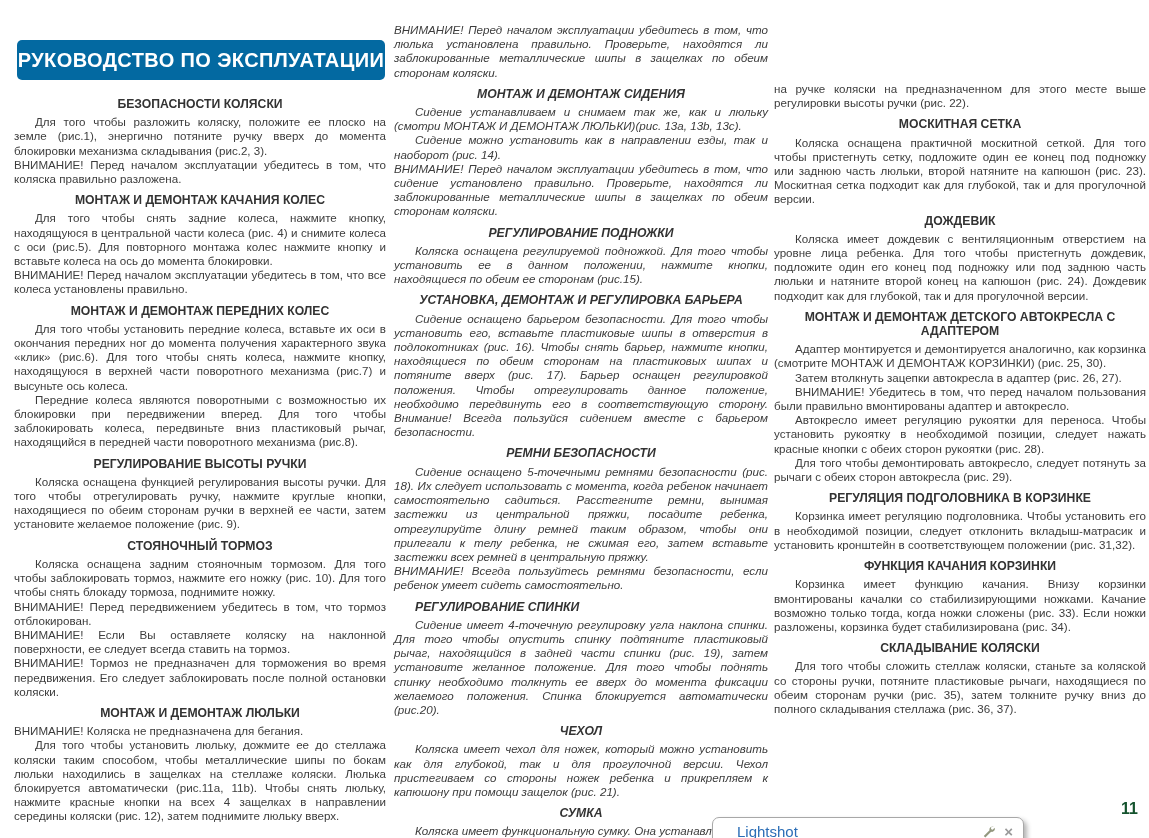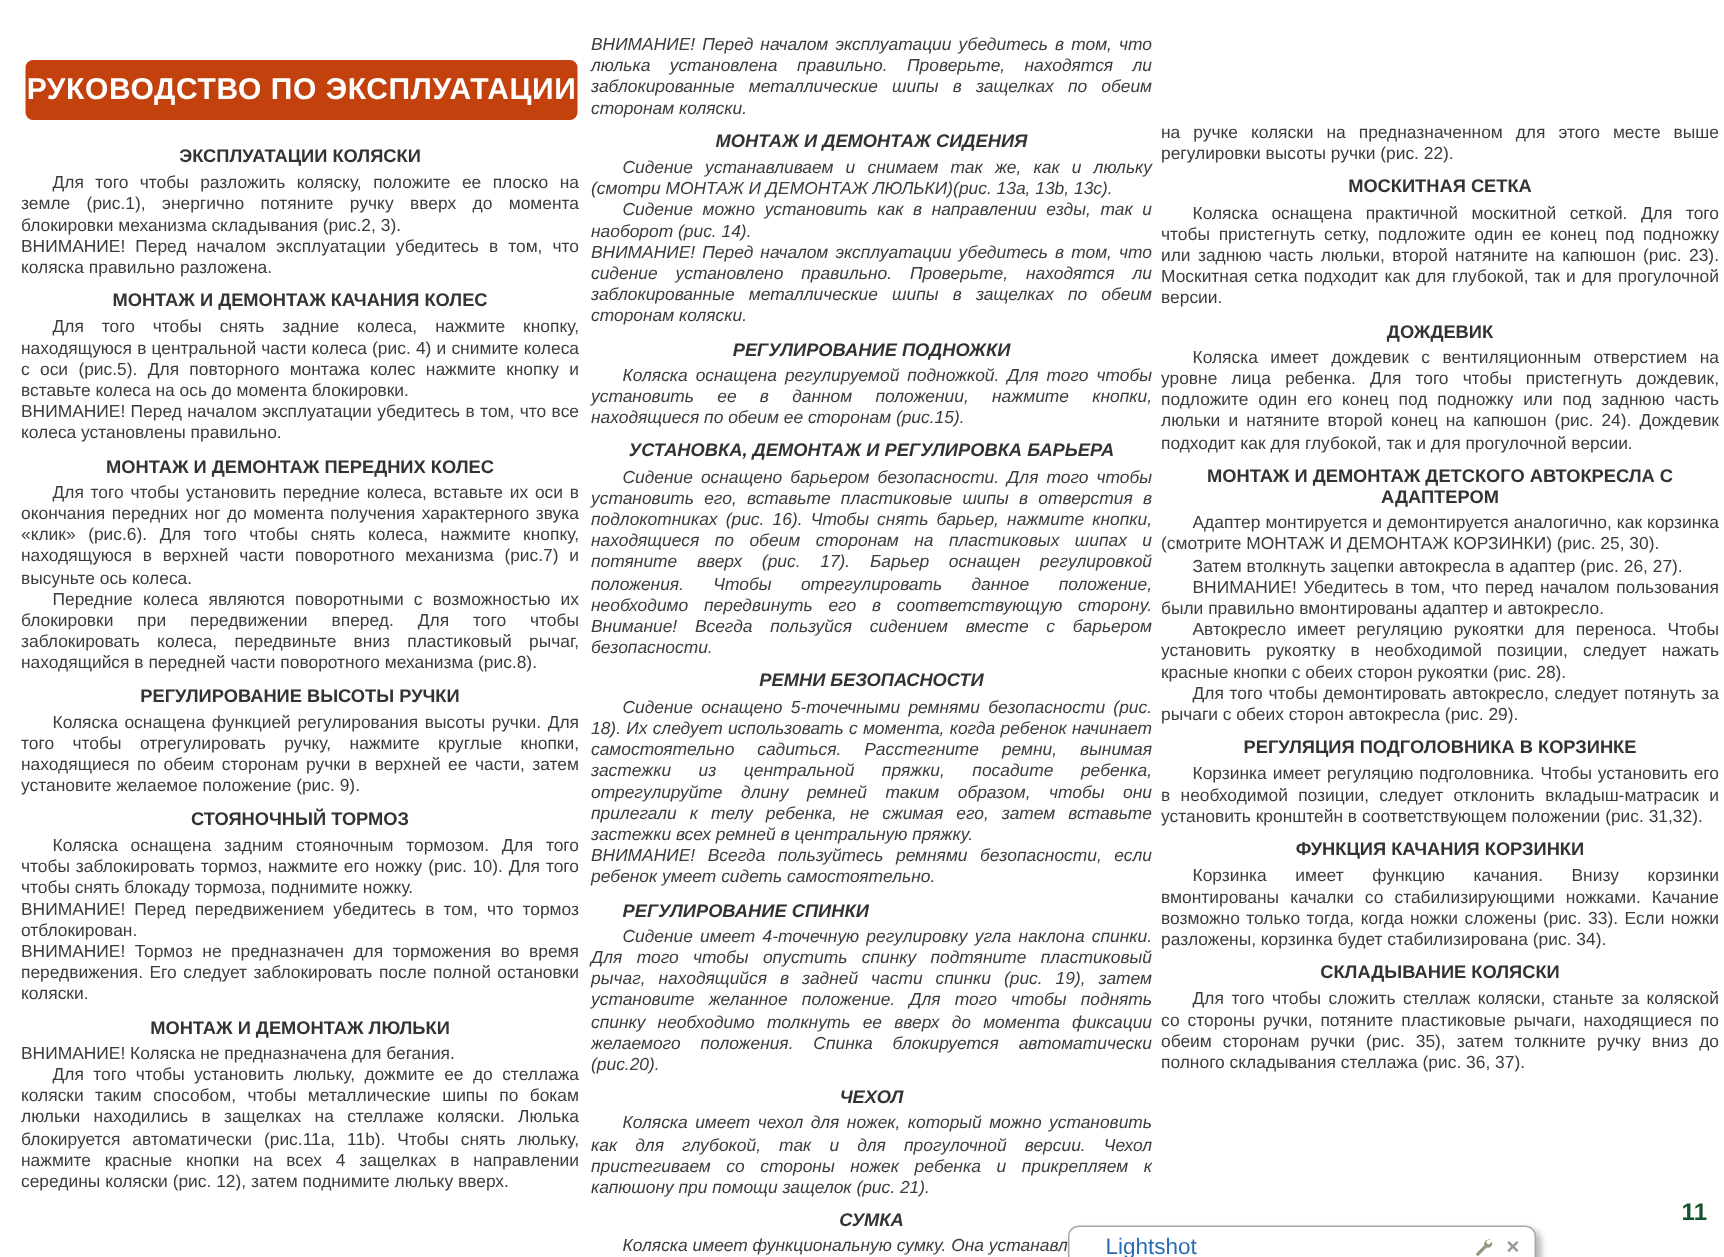--- a/index.html
+++ b/index.html
@@ -40,39 +40,40 @@
   .ls-title { color:#2a6db6; font-size:15px; }
   .ls-icons { margin-left:auto; display:flex; gap:9px; align-items:center; padding-top:2px; }
   .ls-close { color:#9a9a9a; font-size:15px; font-weight:bold; line-height:12px; cursor:pointer; }
   .ls-wrench { display:inline-block; line-height:0; cursor:pointer; }
 </style>
 </head>
 <body>
 
 <div class="page">
 
-  <div class="banner" style="background: #c2410c; color: rgb(255, 255, 255);">
+  <div class="banner" style="background: #0369a1; color: rgb(255, 255, 255);">
     <span>РУКОВОДСТВО ПО ЭКСПЛУАТАЦИИ</span>
   </div>
 
   <div class="col col1">
-      <div class="blk heading">ЭКСПЛУАТАЦИИ КОЛЯСКИ</div>
+      <div class="blk heading">БЕЗОПАСНОСТИ КОЛЯСКИ</div>
       <div class="blk para">Для того чтобы разложить коляску, положите ее плоско на земле (рис.1), энергично потяните ручку вверх до момента блокировки механизма складывания (рис.2, 3).</div>
       <div class="blk para-flush">ВНИМАНИЕ! Перед началом эксплуатации убедитесь в том, что коляска правильно разложена.</div>
       <div class="blk heading">МОНТАЖ И ДЕМОНТАЖ КАЧАНИЯ КОЛЕС</div>
       <div class="blk para">Для того чтобы снять задние колеса, нажмите кнопку, находящуюся в центральной части колеса (рис. 4) и снимите колеса с оси (рис.5). Для повторного монтажа колес нажмите кнопку и вставьте колеса на ось до момента блокировки.</div>
       <div class="blk para-flush">ВНИМАНИЕ! Перед началом эксплуатации убедитесь в том, что все колеса установлены правильно.</div>
       <div class="blk heading">МОНТАЖ И ДЕМОНТАЖ ПЕРЕДНИХ КОЛЕС</div>
       <div class="blk para">Для того чтобы установить передние колеса, вставьте их оси в окончания передних ног до момента получения характерного звука «клик» (рис.6). Для того чтобы снять колеса, нажмите кнопку, находящуюся в верхней части поворотного механизма (рис.7) и высуньте ось колеса.</div>
       <div class="blk para">Передние колеса являются поворотными с возможностью их блокировки при передвижении вперед. Для того чтобы заблокировать колеса, передвиньте вниз пластиковый рычаг, находящийся в передней части поворотного механизма (рис.8).</div>
       <div class="blk heading">РЕГУЛИРОВАНИЕ ВЫСОТЫ РУЧКИ</div>
       <div class="blk para">Коляска оснащена функцией регулирования высоты ручки. Для того чтобы отрегулировать ручку, нажмите круглые кнопки, находящиеся по обеим сторонам ручки в верхней ее части, затем установите желаемое положение (рис. 9).</div>
       <div class="blk heading">СТОЯНОЧНЫЙ ТОРМОЗ</div>
       <div class="blk para">Коляска оснащена задним стояночным тормозом. Для того чтобы заблокировать тормоз, нажмите его ножку (рис. 10). Для того чтобы снять блокаду тормоза, поднимите ножку.</div>
       <div class="blk para-flush">ВНИМАНИЕ! Перед передвижением убедитесь в том, что тормоз отблокирован.</div>
+      <div class="blk para-flush">ВНИМАНИЕ! Если Вы оставляете коляску на наклонной поверхности, ее следует всегда ставить на тормоз.</div>
       <div class="blk para-flush">ВНИМАНИЕ! Тормоз не предназначен для торможения во время передвижения. Его следует заблокировать после полной остановки коляски.</div>
       <div class="blk heading">МОНТАЖ И ДЕМОНТАЖ ЛЮЛЬКИ</div>
       <div class="blk para-flush">ВНИМАНИЕ! Коляска не предназначена для бегания.</div>
       <div class="blk para">Для того чтобы установить люльку, дожмите ее до стеллажа коляски таким способом, чтобы металлические шипы по бокам люльки находились в защелках на стеллаже коляски. Люлька блокируется автоматически (рис.11a, 11b). Чтобы снять люльку, нажмите красные кнопки на всех 4 защелках в направлении середины коляски (рис. 12), затем поднимите люльку вверх.</div>
     </div>
   <div class="col col2">
       <div class="blk para-flush">ВНИМАНИЕ! Перед началом эксплуатации убедитесь в том, что люлька установлена правильно. Проверьте, находятся ли заблокированные металлические шипы в защелках по обеим сторонам коляски.</div>
       <div class="blk heading">МОНТАЖ И ДЕМОНТАЖ СИДЕНИЯ</div>
       <div class="blk para">Сидение устанавливаем и снимаем так же, как и люльку (смотри МОНТАЖ И ДЕМОНТАЖ ЛЮЛЬКИ)(рис. 13a, 13b, 13c).</div>
       <div class="blk para">Сидение можно установить как в направлении езды, так и наоборот (рис. 14).</div>

